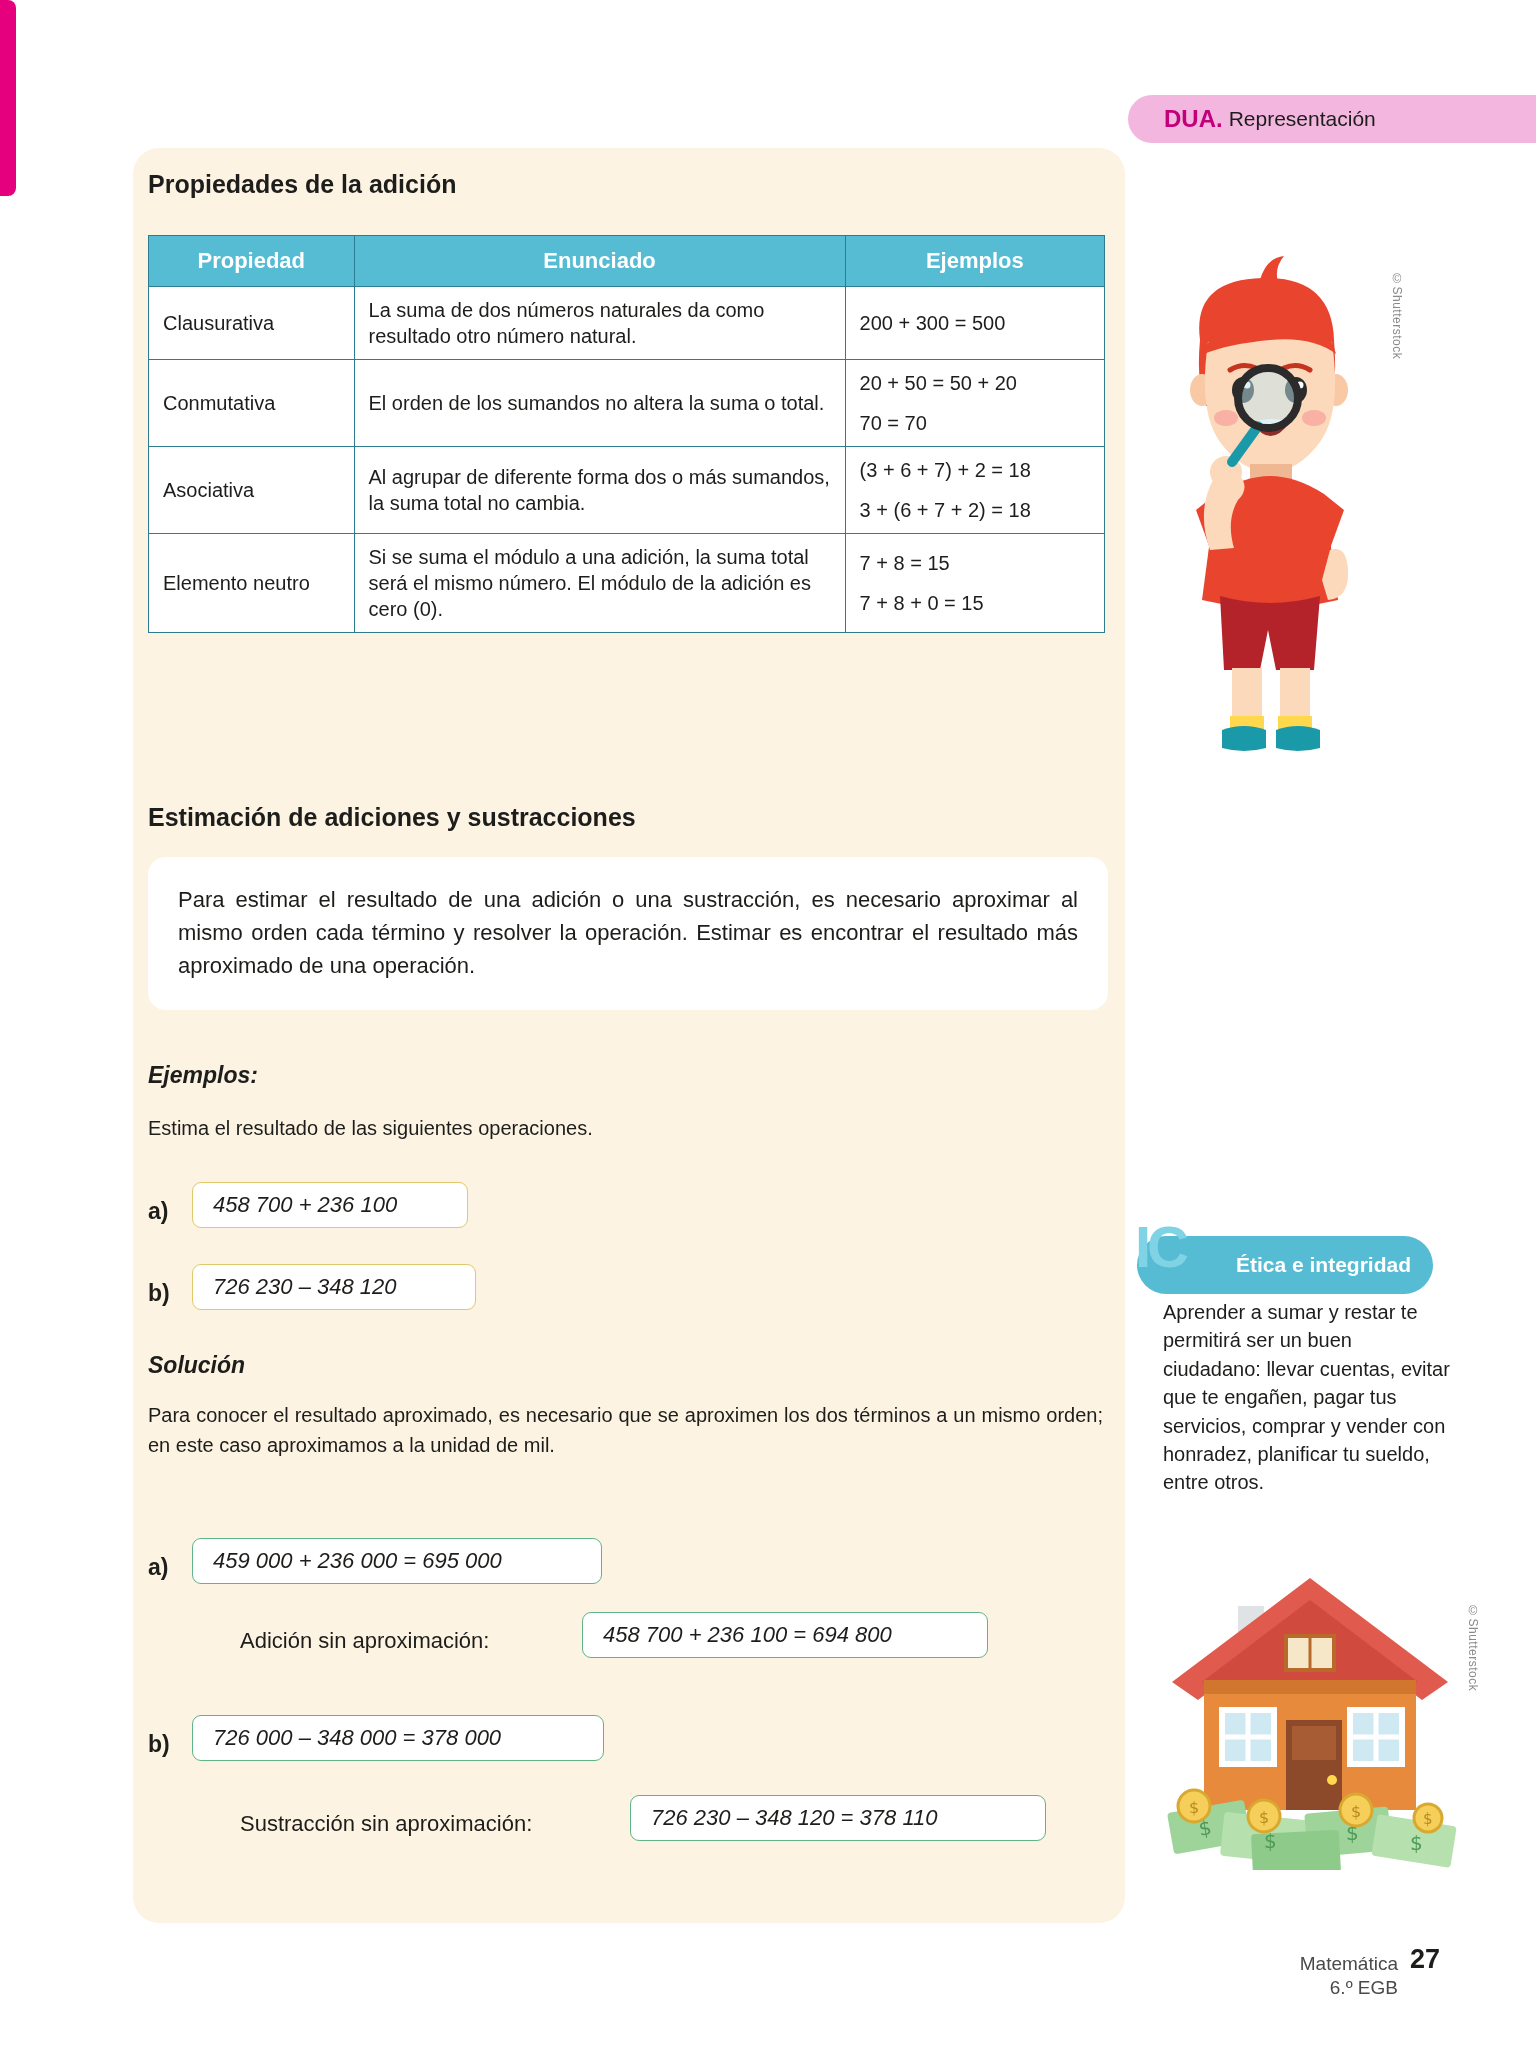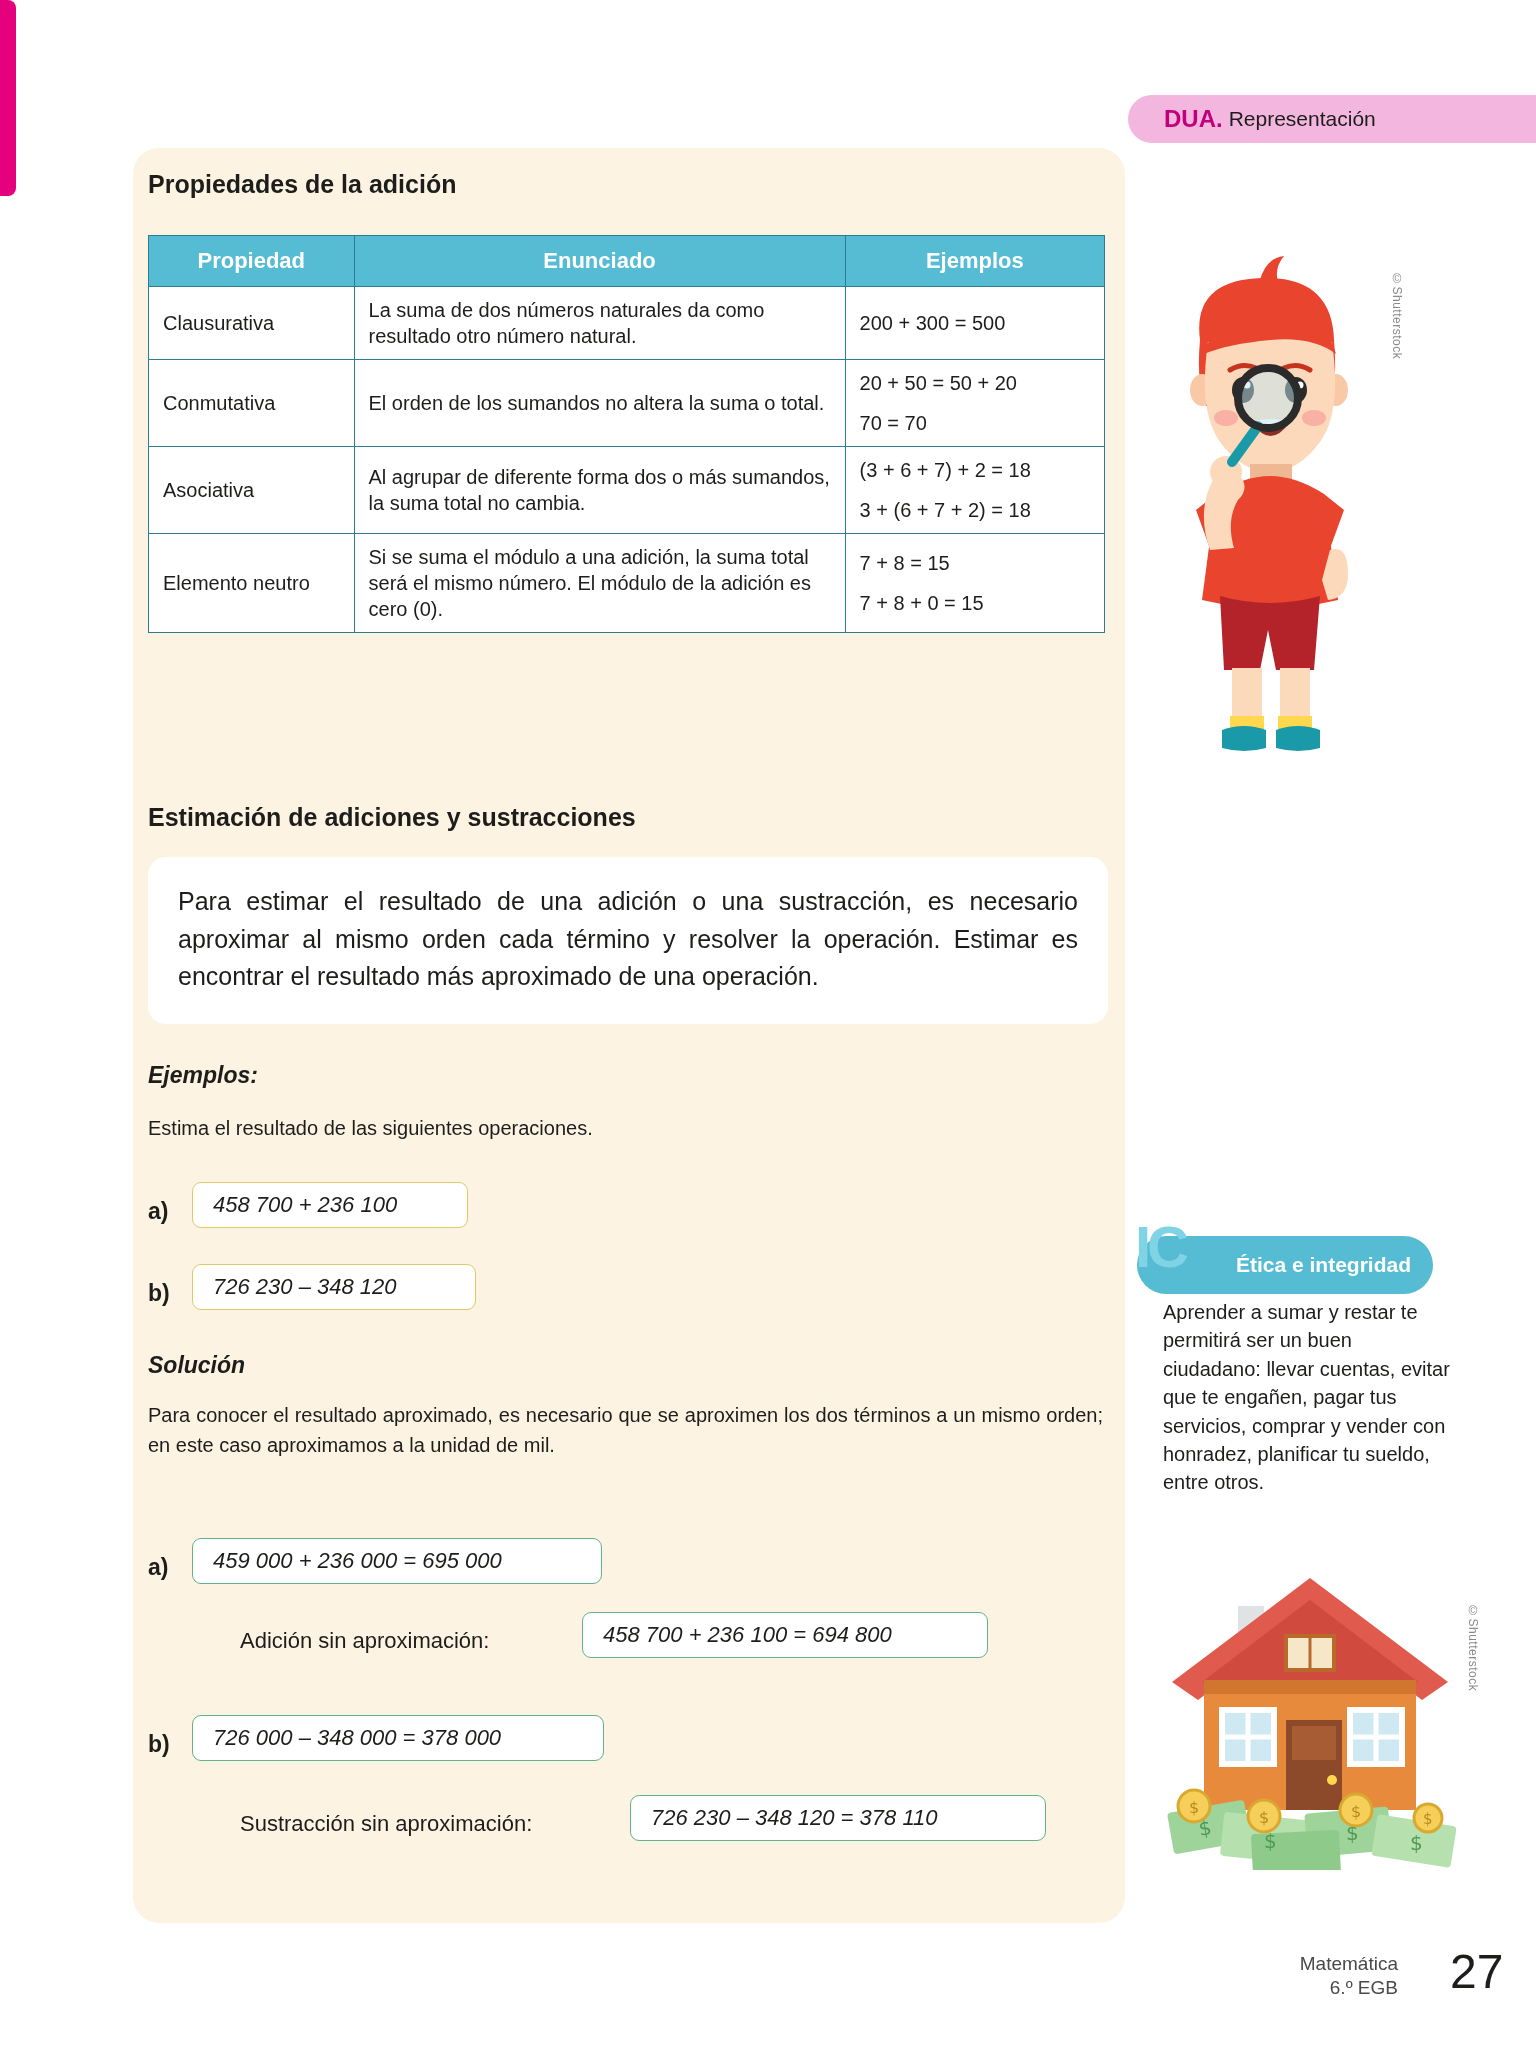--- a/index.html
+++ b/index.html
@@ -108,21 +108,21 @@
   
   .def-box {
     position: absolute;
     left: 148px;
     top: 857px;
     width: 960px;
     box-sizing: border-box;
     background: #ffffff;
     border-radius: 18px;
     padding: 26px 30px 28px 30px;
-    font-size: 25px;
+    font-size: 22px;
     line-height: 1.5;
     text-align: justify;
   }
 
   
   .txt {
     position: absolute;
     font-size: 20px;
     line-height: 1.5;
   }
@@ -221,24 +221,24 @@
     left: 1218px;
     top: 1952px;
     width: 180px;
     text-align: right;
     font-size: 19px;
     color: #4a4a4a;
     line-height: 1.25;
   }
   .footer-page {
     position: absolute;
-    left: 1450px;
+    left: 1410px;
     top: 1944px;
-    font-size: 48px;
-    font-weight: normal;
+    font-size: 27px;
+    font-weight: bold;
     color: #1d1d1b;
   }
 
   svg { display: block; }
 </style>
 </head>
 <body>
 
 <div class="edge-tab"></div>
 

